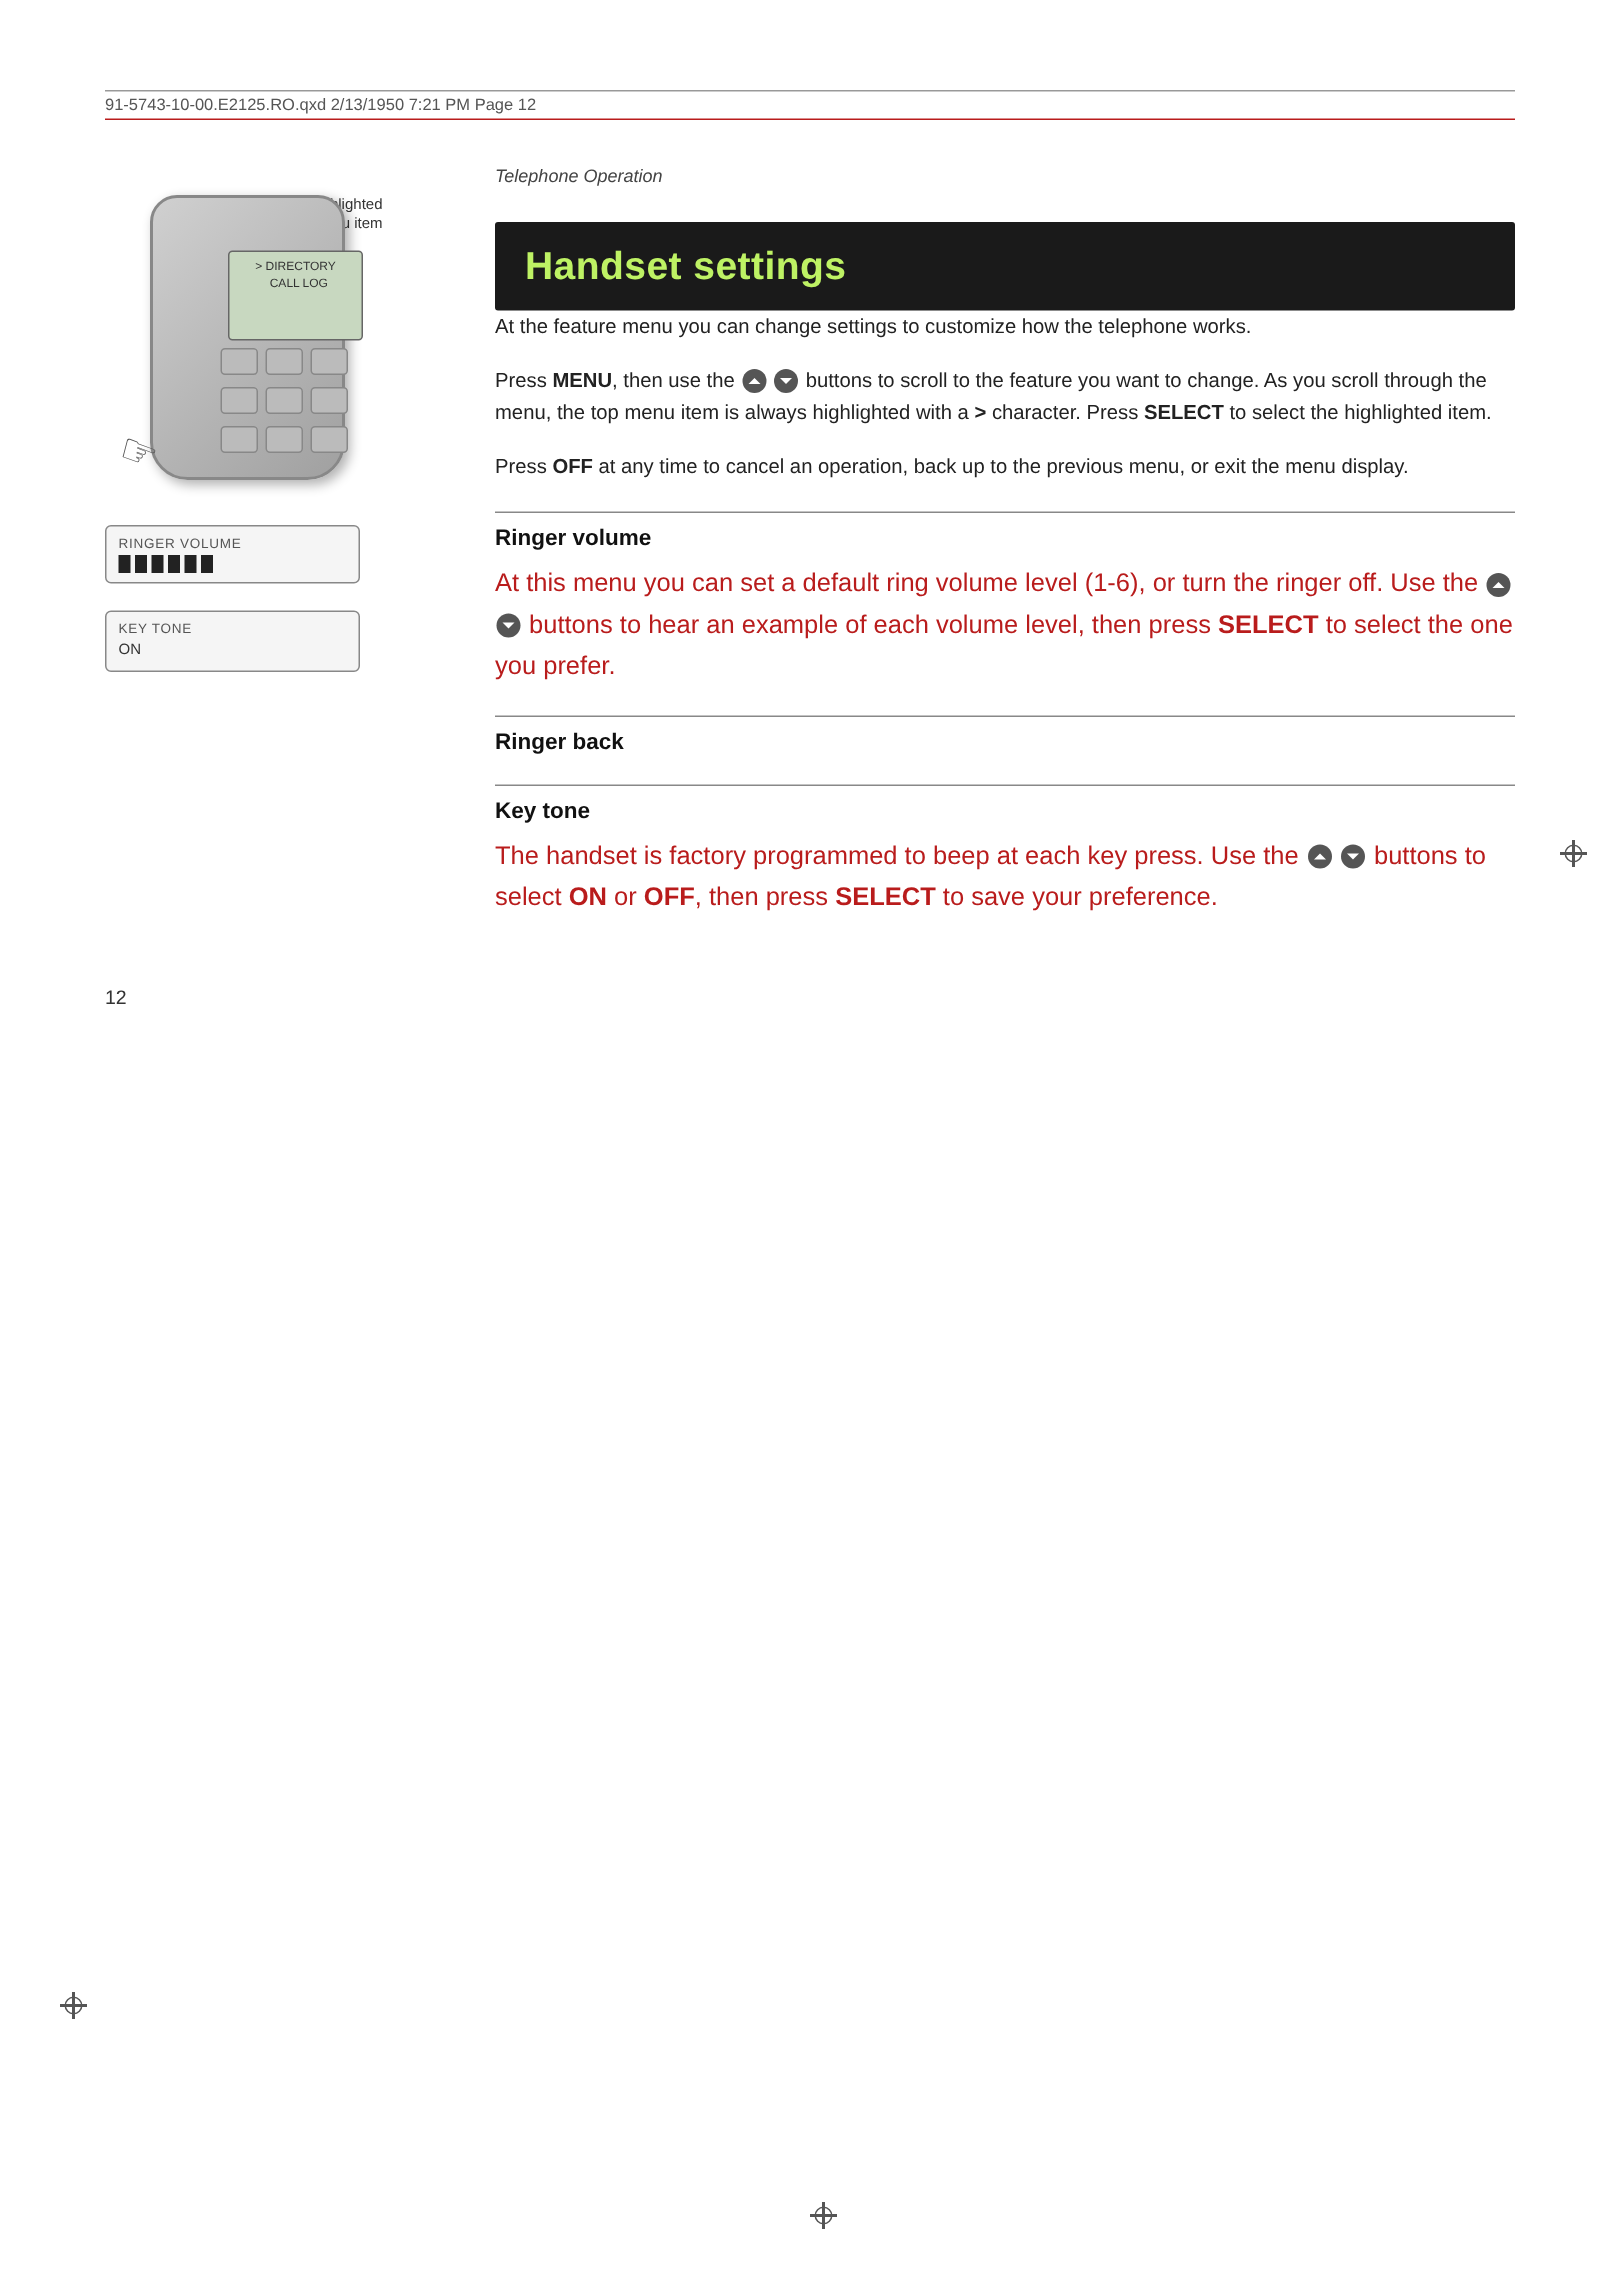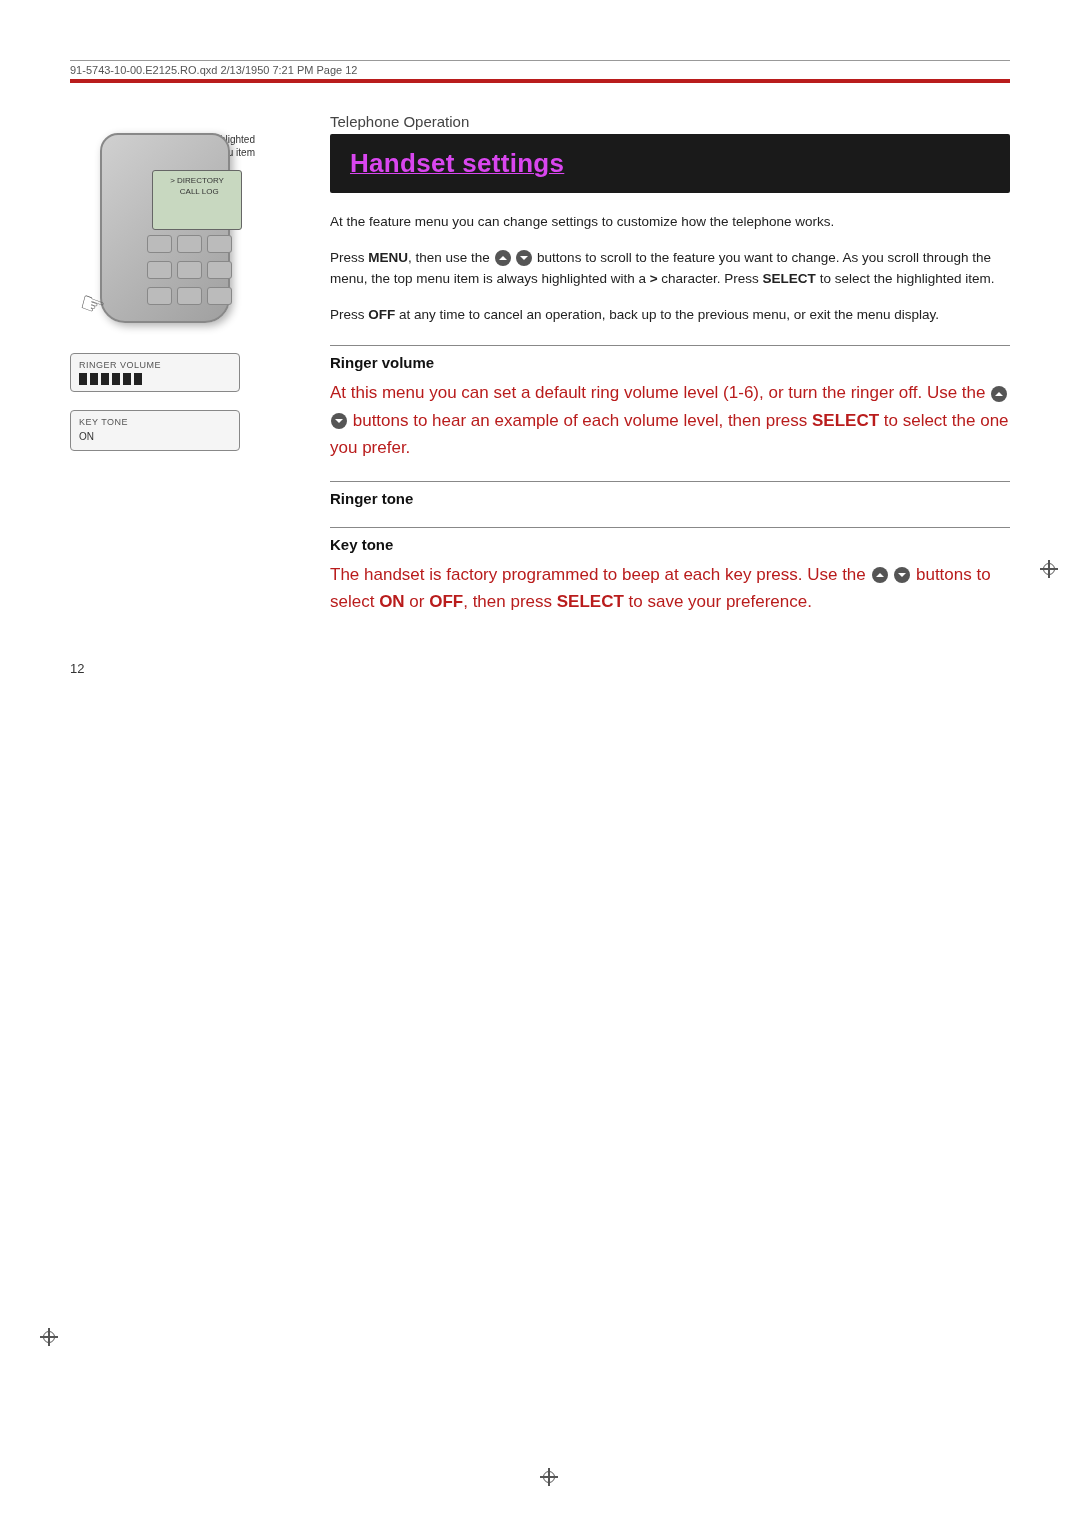--- a/index.html
+++ b/index.html
@@ -20,21 +20,21 @@
       position: relative;
       padding: 60px 70px;
     }
 
     
     .header-line {
       display: flex;
       justify-content: space-between;
       align-items: center;
       border-top: 1px solid #999;
-      border-bottom: 4px solid #b91c1c;
+      border-bottom: 1px solid #b91c1c;
       padding: 3px 0;
       margin-bottom: 30px;
       font-size: 11px;
       color: #555;
     }
 
     
     .main-layout {
       display: flex;
       gap: 40px;
@@ -134,32 +134,31 @@
     }
 
     .volume-bar {
       width: 8px;
       height: 12px;
       background: #222;
     }
 
     
     .section-label {
-      font-size: 15px;
+      font-size: 12px;
+      font-style: italic;
       color: #444;
-      margin-bottom: 4px;
+      margin-bottom: 24px;
     }
 
     .page-title-block {
       background: #1a1a1a;
-      color: #d946ef;
+      color: #bef264;
       padding: 14px 20px;
-      margin-bottom: 18px;
       border-radius: 2px;
-      text-decoration: underline;
     }
 
     .page-title-text {
       font-size: 26px;
       font-weight: bold;
       letter-spacing: 0.3px;
     }
 
     .intro-para {
       font-size: 13.5px;
@@ -377,21 +376,21 @@
       <hr class="section-divider">
       <h3 class="section-heading">Ringer volume</h3>
       <p class="section-body">
         At this menu you can set a default ring volume level (1-6), or turn the ringer off. Use the
         <span class="nav-btn nav-btn-up"></span>
         <span class="nav-btn nav-btn-down"></span>
         buttons to hear an example of each volume level, then press <span class="bold-text">SELECT</span> to select the one you prefer.
       </p>
 
       <hr class="section-divider">
-      <h3 class="section-heading">Ringer tone</h3>
+      <h3 class="section-heading">Ringer back</h3>
 
       <hr class="section-divider">
       <h3 class="section-heading">Key tone</h3>
       <p class="section-body">
         The handset is factory programmed to beep at each key press. Use the
         <span class="nav-btn nav-btn-up"></span>
         <span class="nav-btn nav-btn-down"></span>
         buttons to select <span class="bold-text">ON</span> or <span class="bold-text">OFF</span>, then press <span class="bold-text">SELECT</span> to save your preference.
       </p>
 

